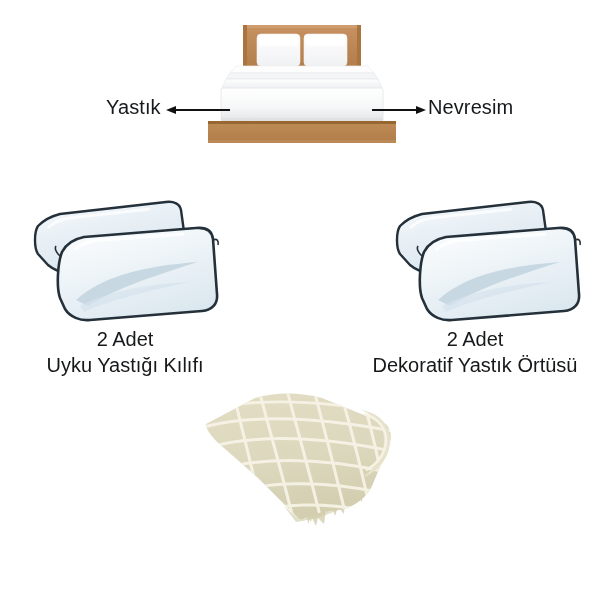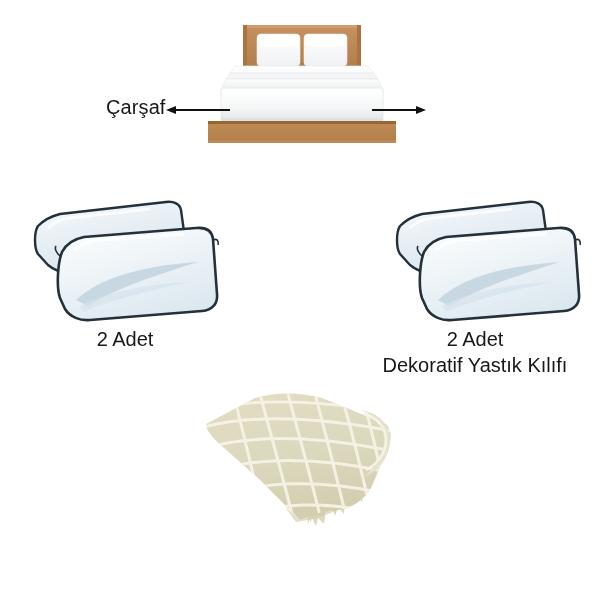--- a/index.html
+++ b/index.html
@@ -219,26 +219,28 @@
 
       <path d="M360 410 C 378 412, 390 424, 390 440 C 390 458, 378 472, 362 478
                C 376 468, 384 454, 384 440 C 384 426, 374 414, 360 410 Z" fill="#e6e2cb"></path>
       <path d="M364 414 C 378 418, 386 428, 386 440 C 386 452, 378 464, 366 470" fill="none" stroke="#f6f3e6" stroke-width="2.5"></path>
 
       <path d="M284 506 L300 520 L322 512 L338 510 C 330 514, 312 520, 296 522 Z" fill="#cfcaa9" opacity="0.6"></path>
     </g>
 
   </svg>
 
-  <div class="label label-side label-carsaf">Çarşaf</div>
-
+  <div class="label label-side label-carsaf">Yastık</div>
+
+  <div class="label label-side label-nevresim">Nevresim</div>
 
   <div class="caption caption-left">
     <span class="c-count">2 Adet</span>
+    <span class="c-name">Uyku Yastığı Kılıfı</span>
   </div>
 
   <div class="caption caption-right">
     <span class="c-count">2 Adet</span>
-    <span class="c-name">Dekoratif Yastık Kılıfı</span>
+    <span class="c-name">Dekoratif Yastık Örtüsü</span>
   </div>
 
 
 </div>
 
 </body></html>

